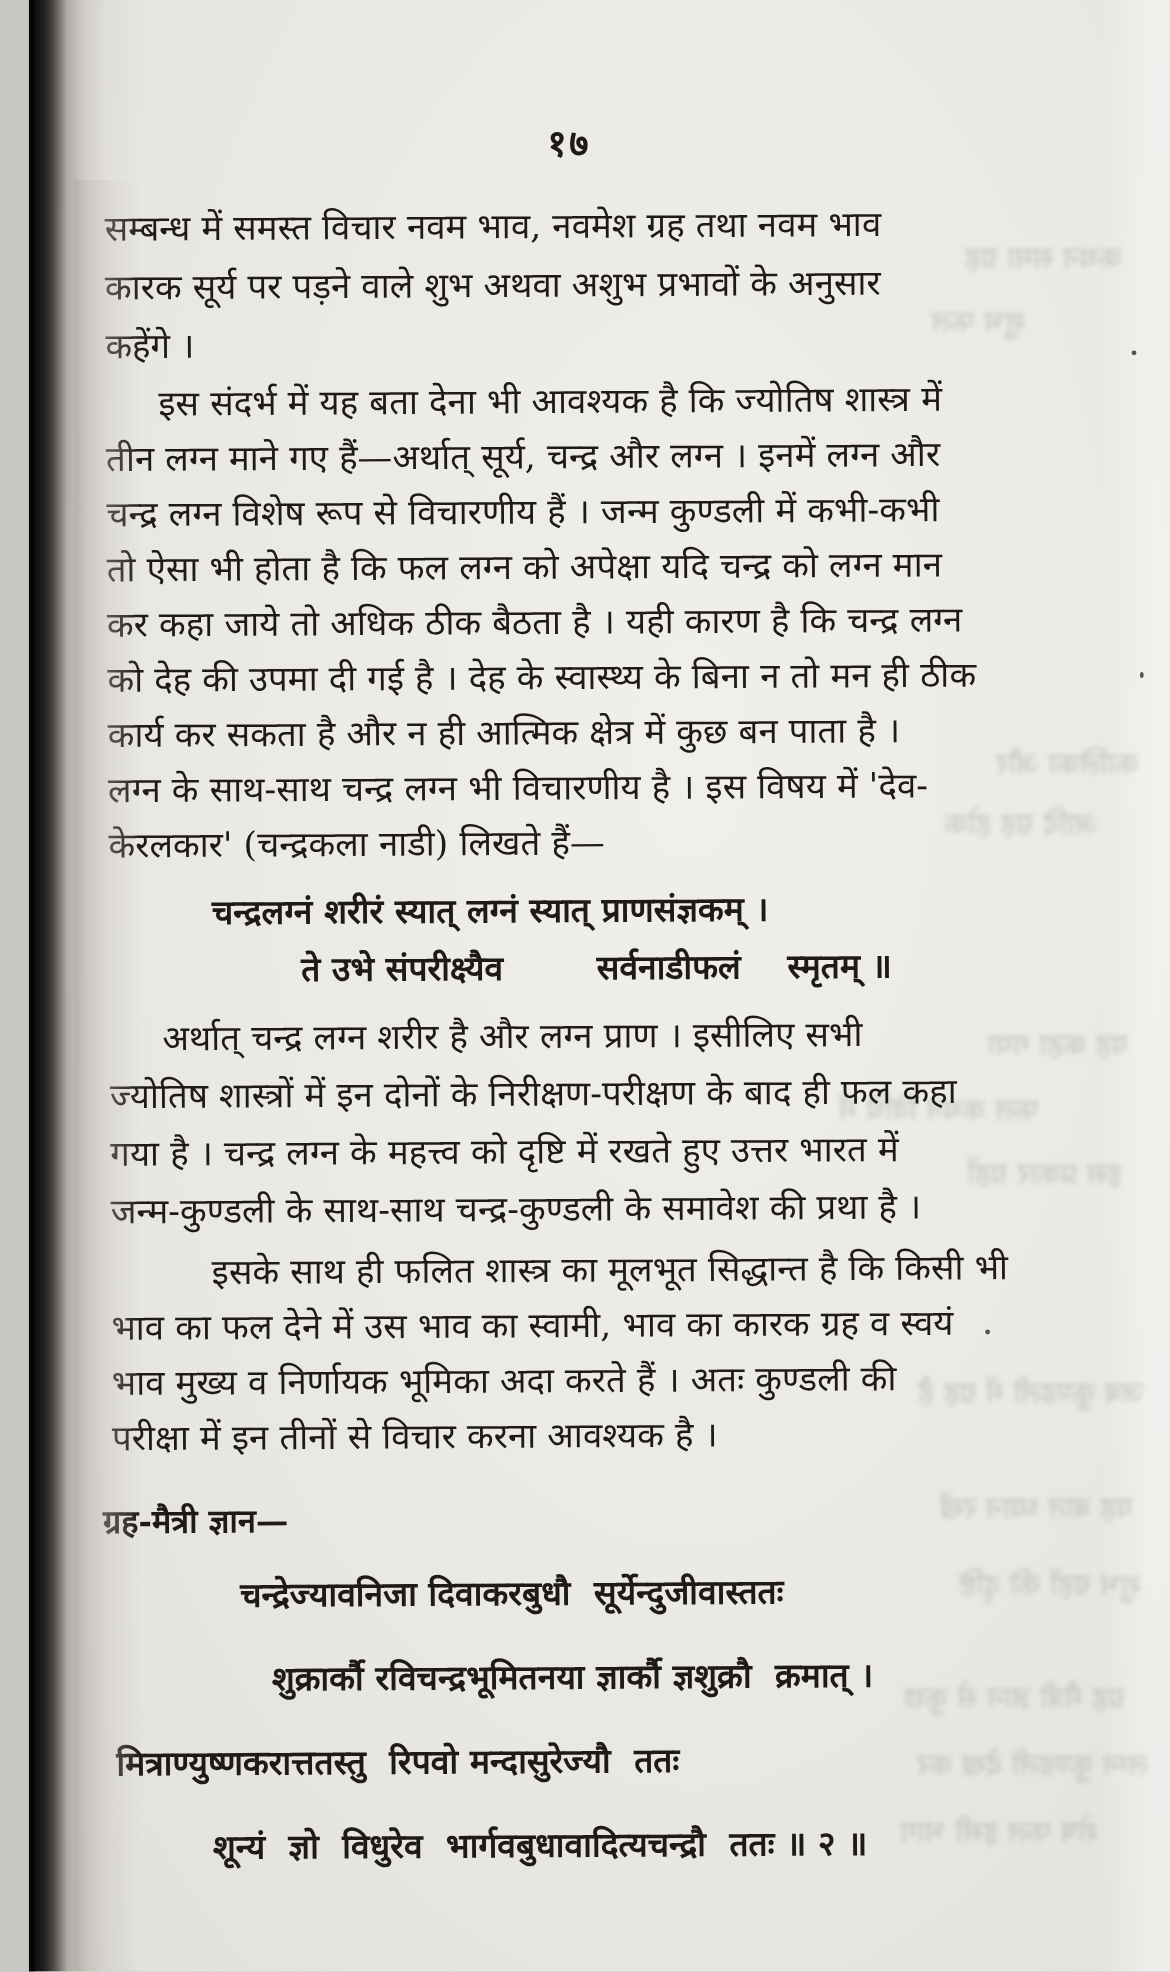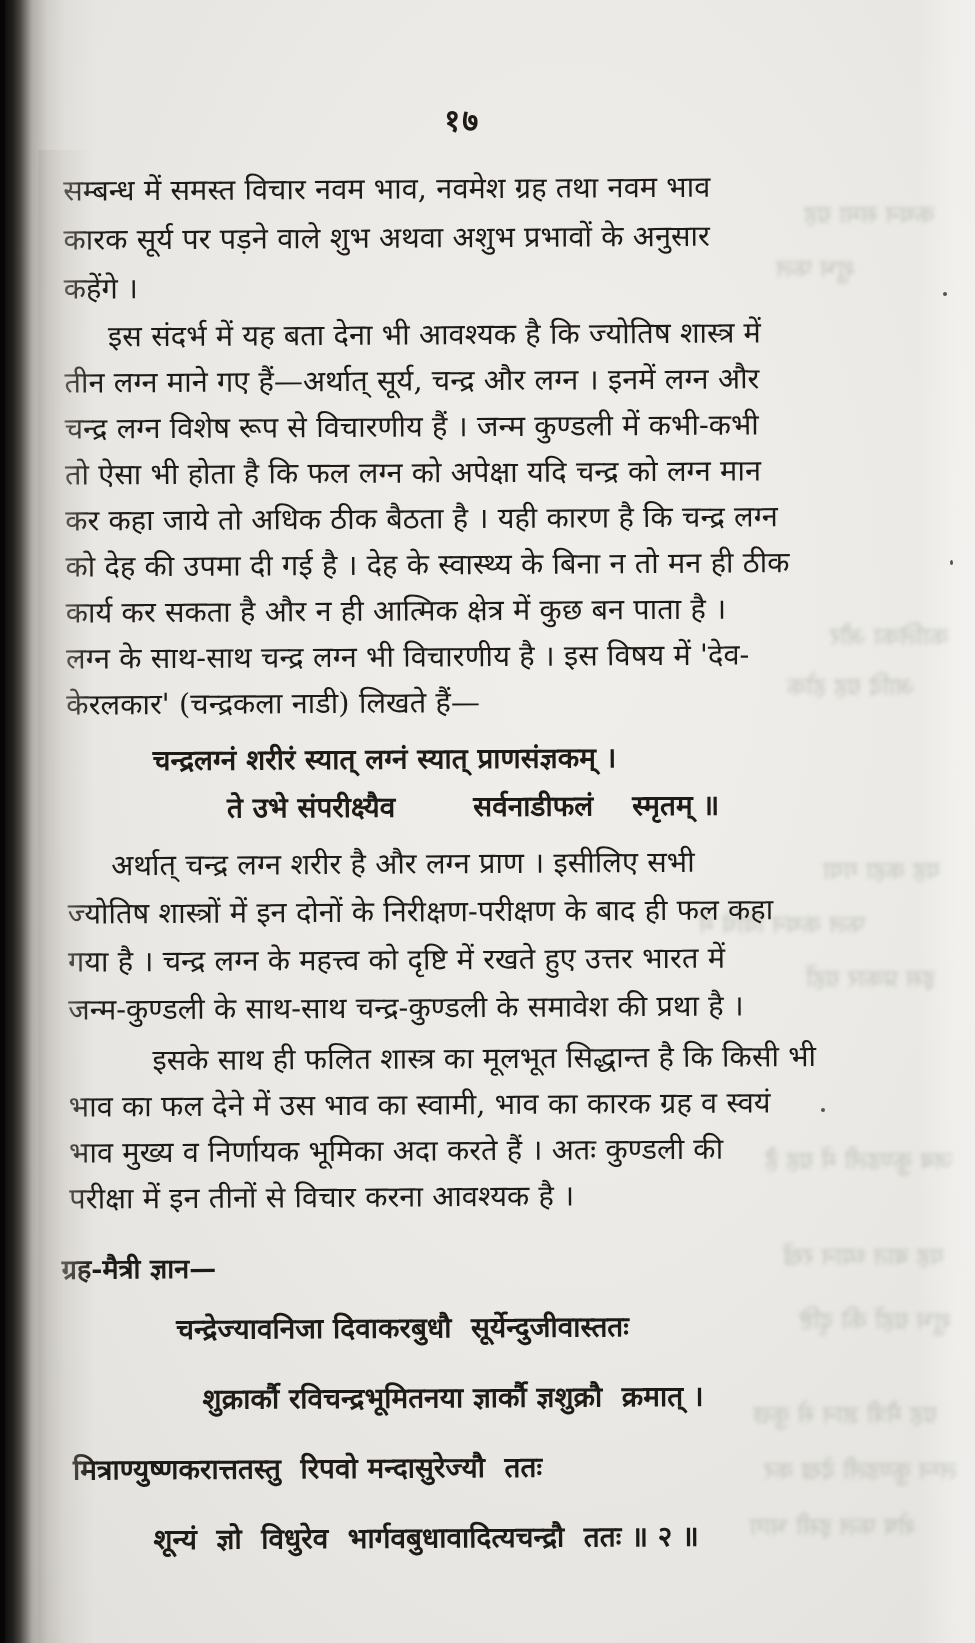--- a/index.html
+++ b/index.html
@@ -8,20 +8,21 @@
     overflow: hidden;
     background: #c9c7c3;
     font-family: "DejaVu Serif", "Liberation Serif", serif;
   }
   .page {
     position: absolute; inset: 0;
     background:
       linear-gradient(to right, rgba(0,0,0,0) 94%, rgba(255,255,255,0.35) 98%),
       radial-gradient(ellipse at 58% 38%, #f1efeb 0%, #ebe9e5 50%, #e3e1dd 92%, #dddbd7 100%);
     overflow: hidden;
+    margin-left: 24px;
   }
   
   .binding {
     position: absolute; left: 0; top: 0; bottom: 0; width: 95px;
     background: linear-gradient(to right,
       #0b0b0a 0px, #141312 7px, #23211f 13px, #4a4742 20px,
       rgba(110,106,100,0.45) 32px, rgba(150,146,140,0.25) 48px,
       rgba(180,176,170,0.12) 65px, rgba(200,196,190,0) 95px);
     z-index: 6;
   }

